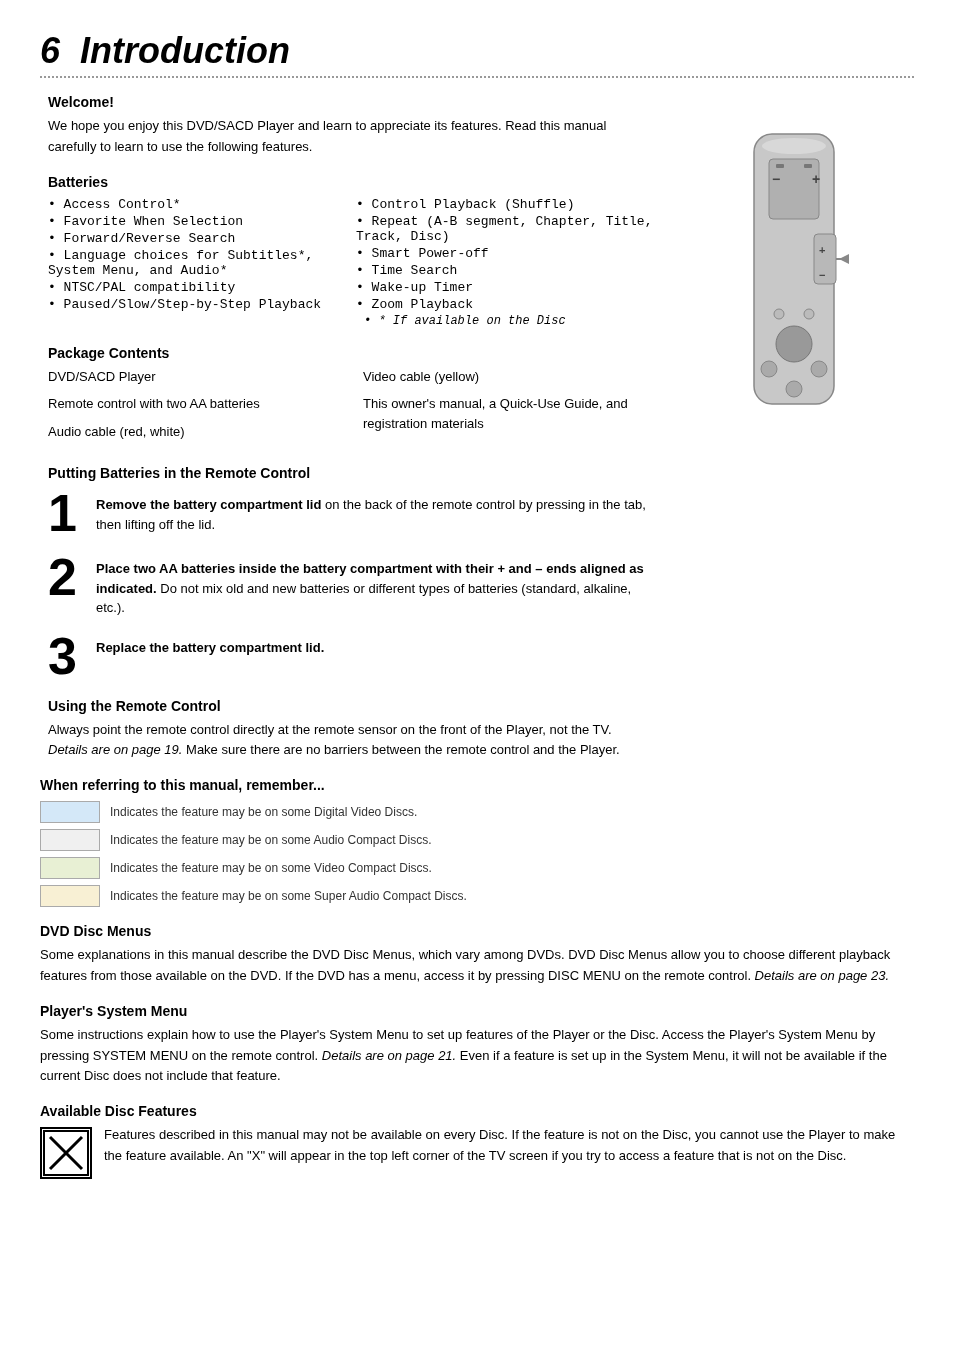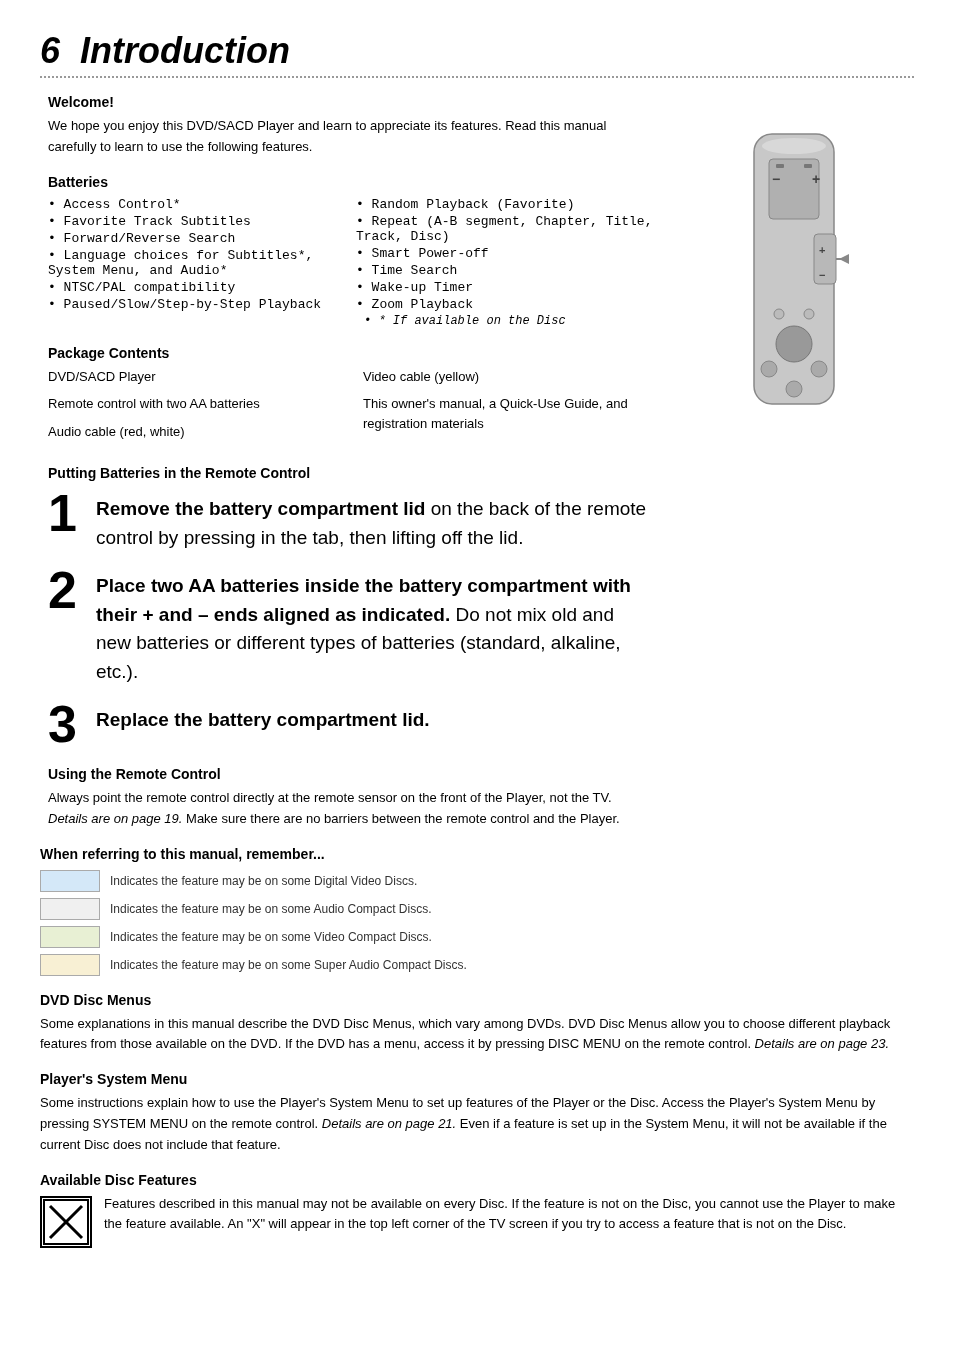--- a/index.html
+++ b/index.html
@@ -95,21 +95,21 @@
       align-items: flex-start;
     }
     .step-num {
       font-size: 52px;
       font-weight: bold;
       line-height: 1;
       color: #000;
       min-width: 36px;
     }
     .step-text {
-      font-size: 19px;
+      font-size: 13px;
       line-height: 1.5;
       padding-top: 8px;
     }
     .step-text strong {
       font-weight: bold;
     }
     .remote-image {
       position: relative;
       width: 200px;
       height: 320px;
@@ -183,30 +183,30 @@
         <div class="section-title">Welcome!</div>
         <p>We hope you enjoy this DVD/SACD Player and learn to appreciate its features. Read this manual carefully to learn to use the following features.</p>
       </div>
 
       <div class="section">
         <div class="section-title">Batteries</div>
         <div class="features-grid">
           <div class="features-col">
             <ul>
               <li>Access Control*</li>
-              <li>Favorite Track Subtitles</li>
+              <li>Favorite When Selection</li>
               <li>Forward/Reverse Search</li>
               <li>Language choices for Subtitles*, System Menu, and Audio*</li>
               <li>NTSC/PAL compatibility</li>
               <li>Paused/Slow/Step-by-Step Playback</li>
             </ul>
           </div>
           <div class="features-col">
             <ul>
-              <li>Random Playback (Favorite)</li>
+              <li>Control Playback (Shuffle)</li>
               <li>Repeat (A-B segment, Chapter, Title, Track, Disc)</li>
               <li>Smart Power-off</li>
               <li>Time Search</li>
               <li>Wake-up Timer</li>
               <li>Zoom Playback</li>
               <li class="note">* If available on the Disc</li>
             </ul>
           </div>
         </div>
       </div>

